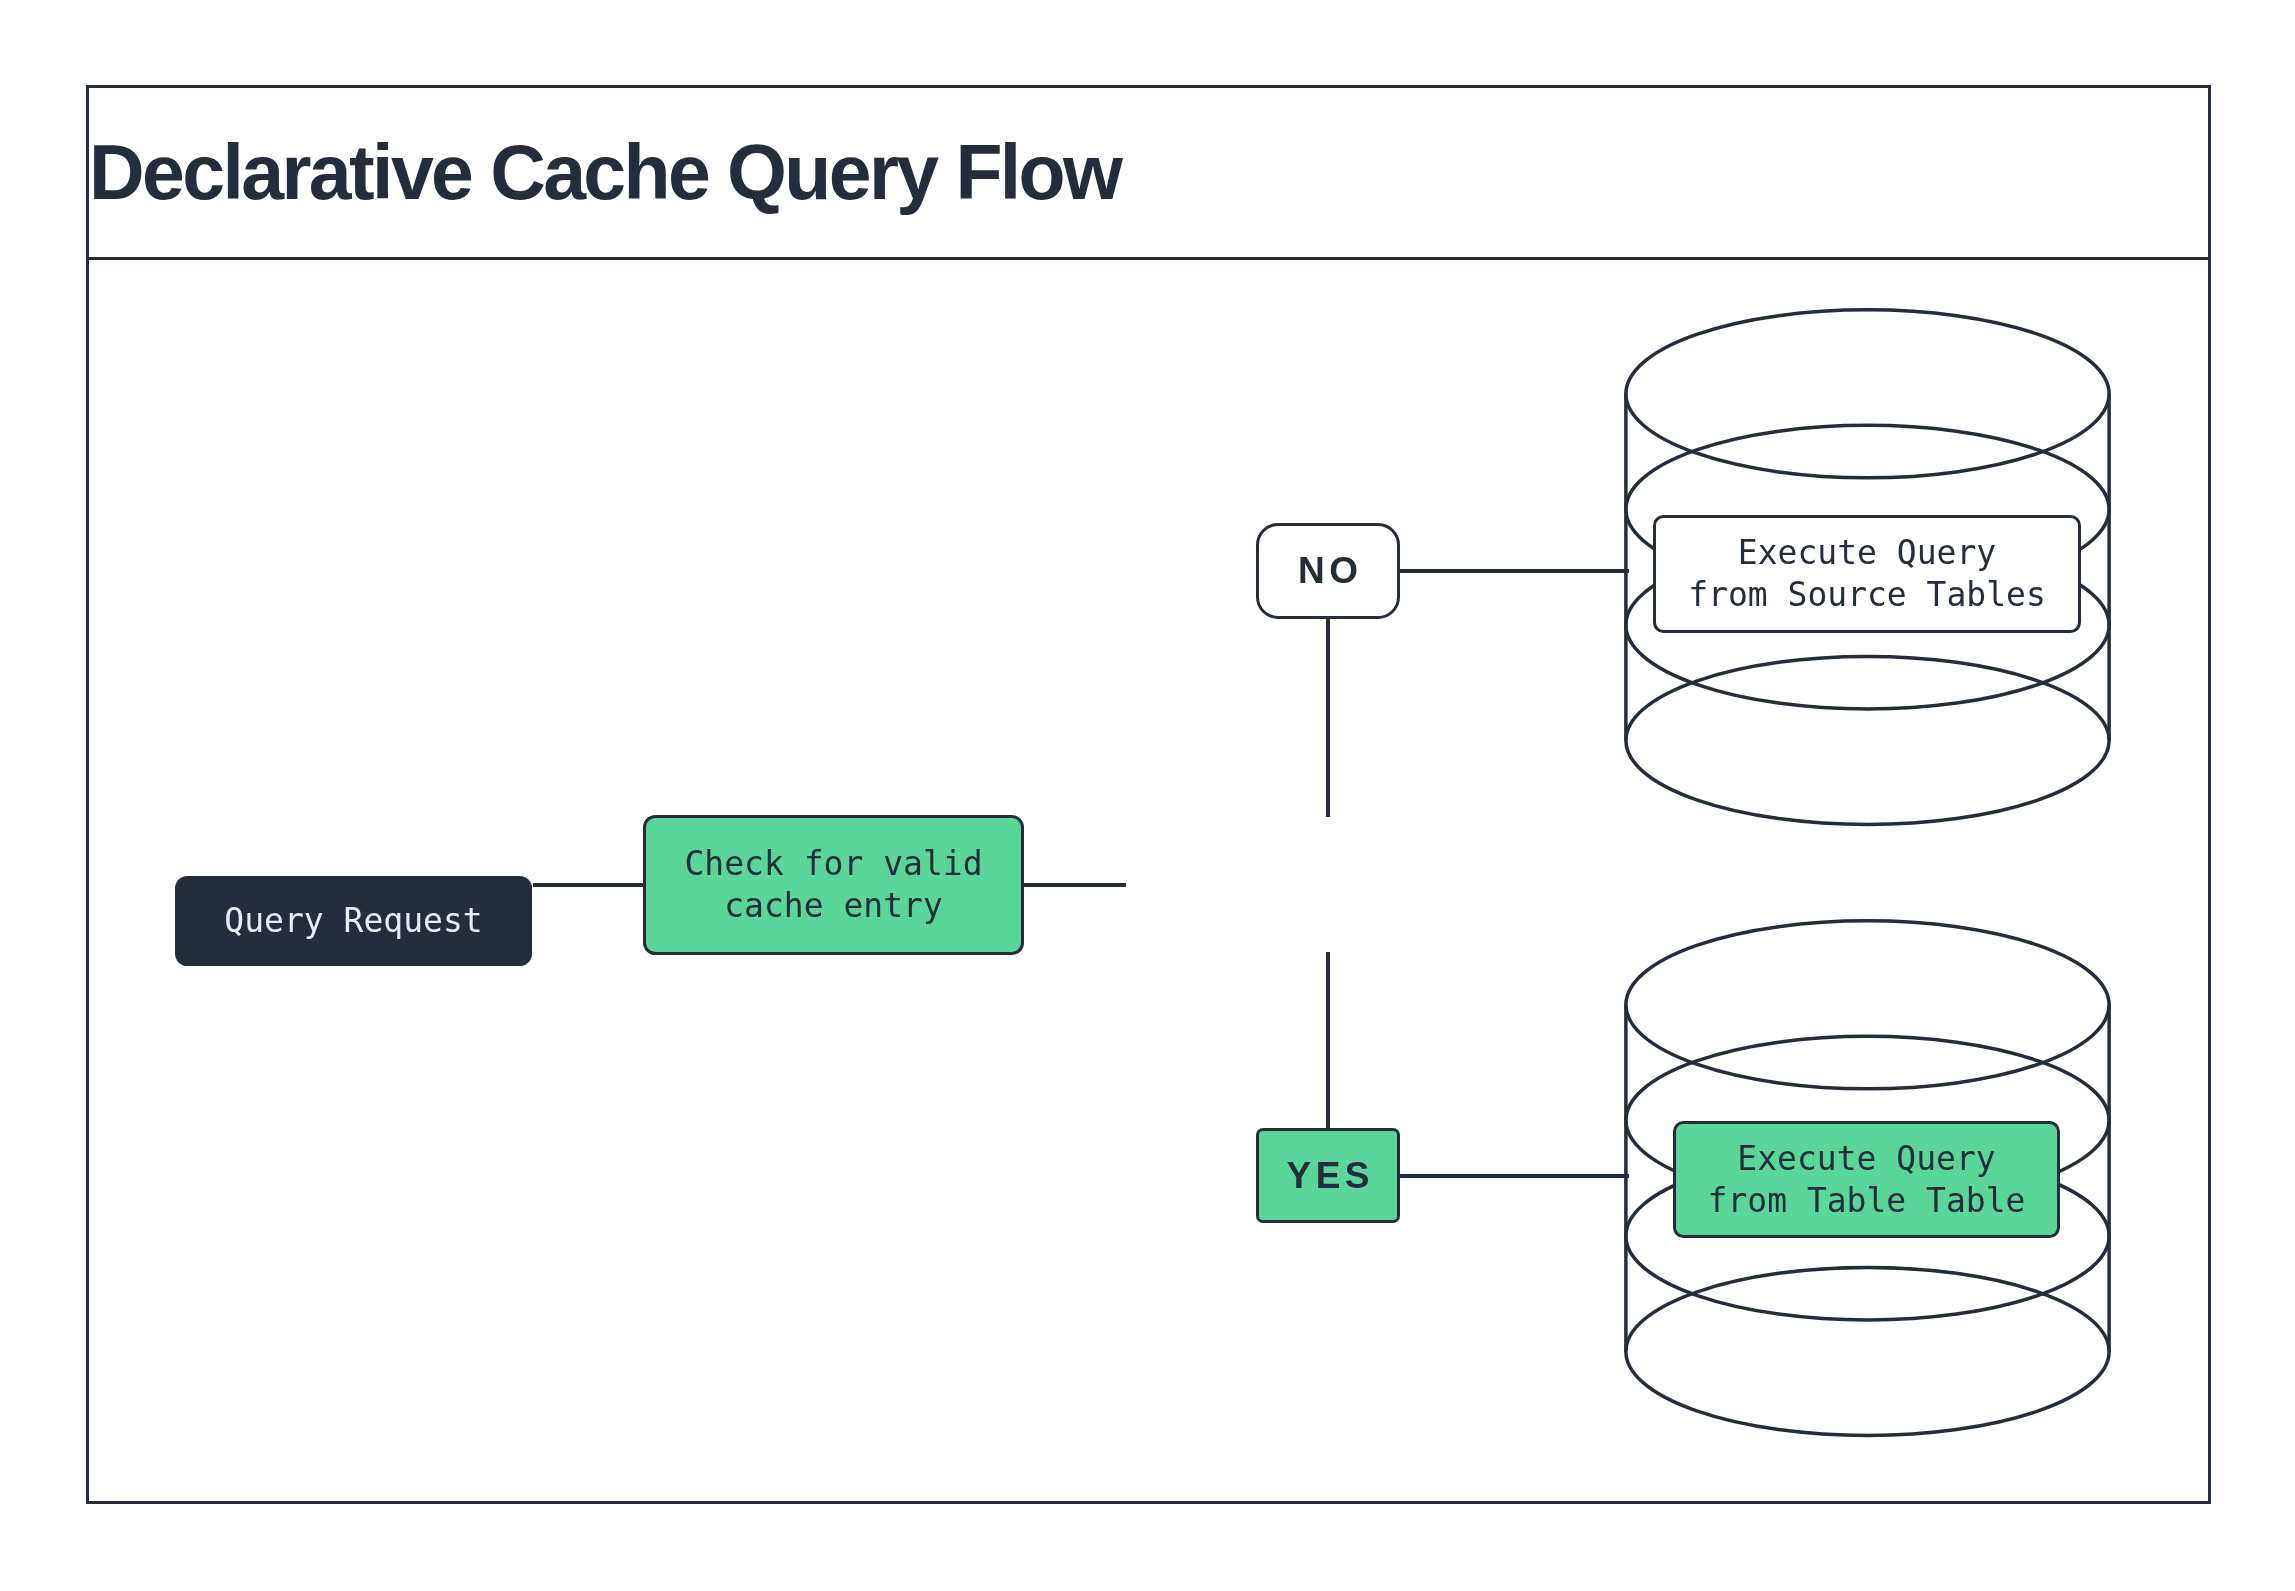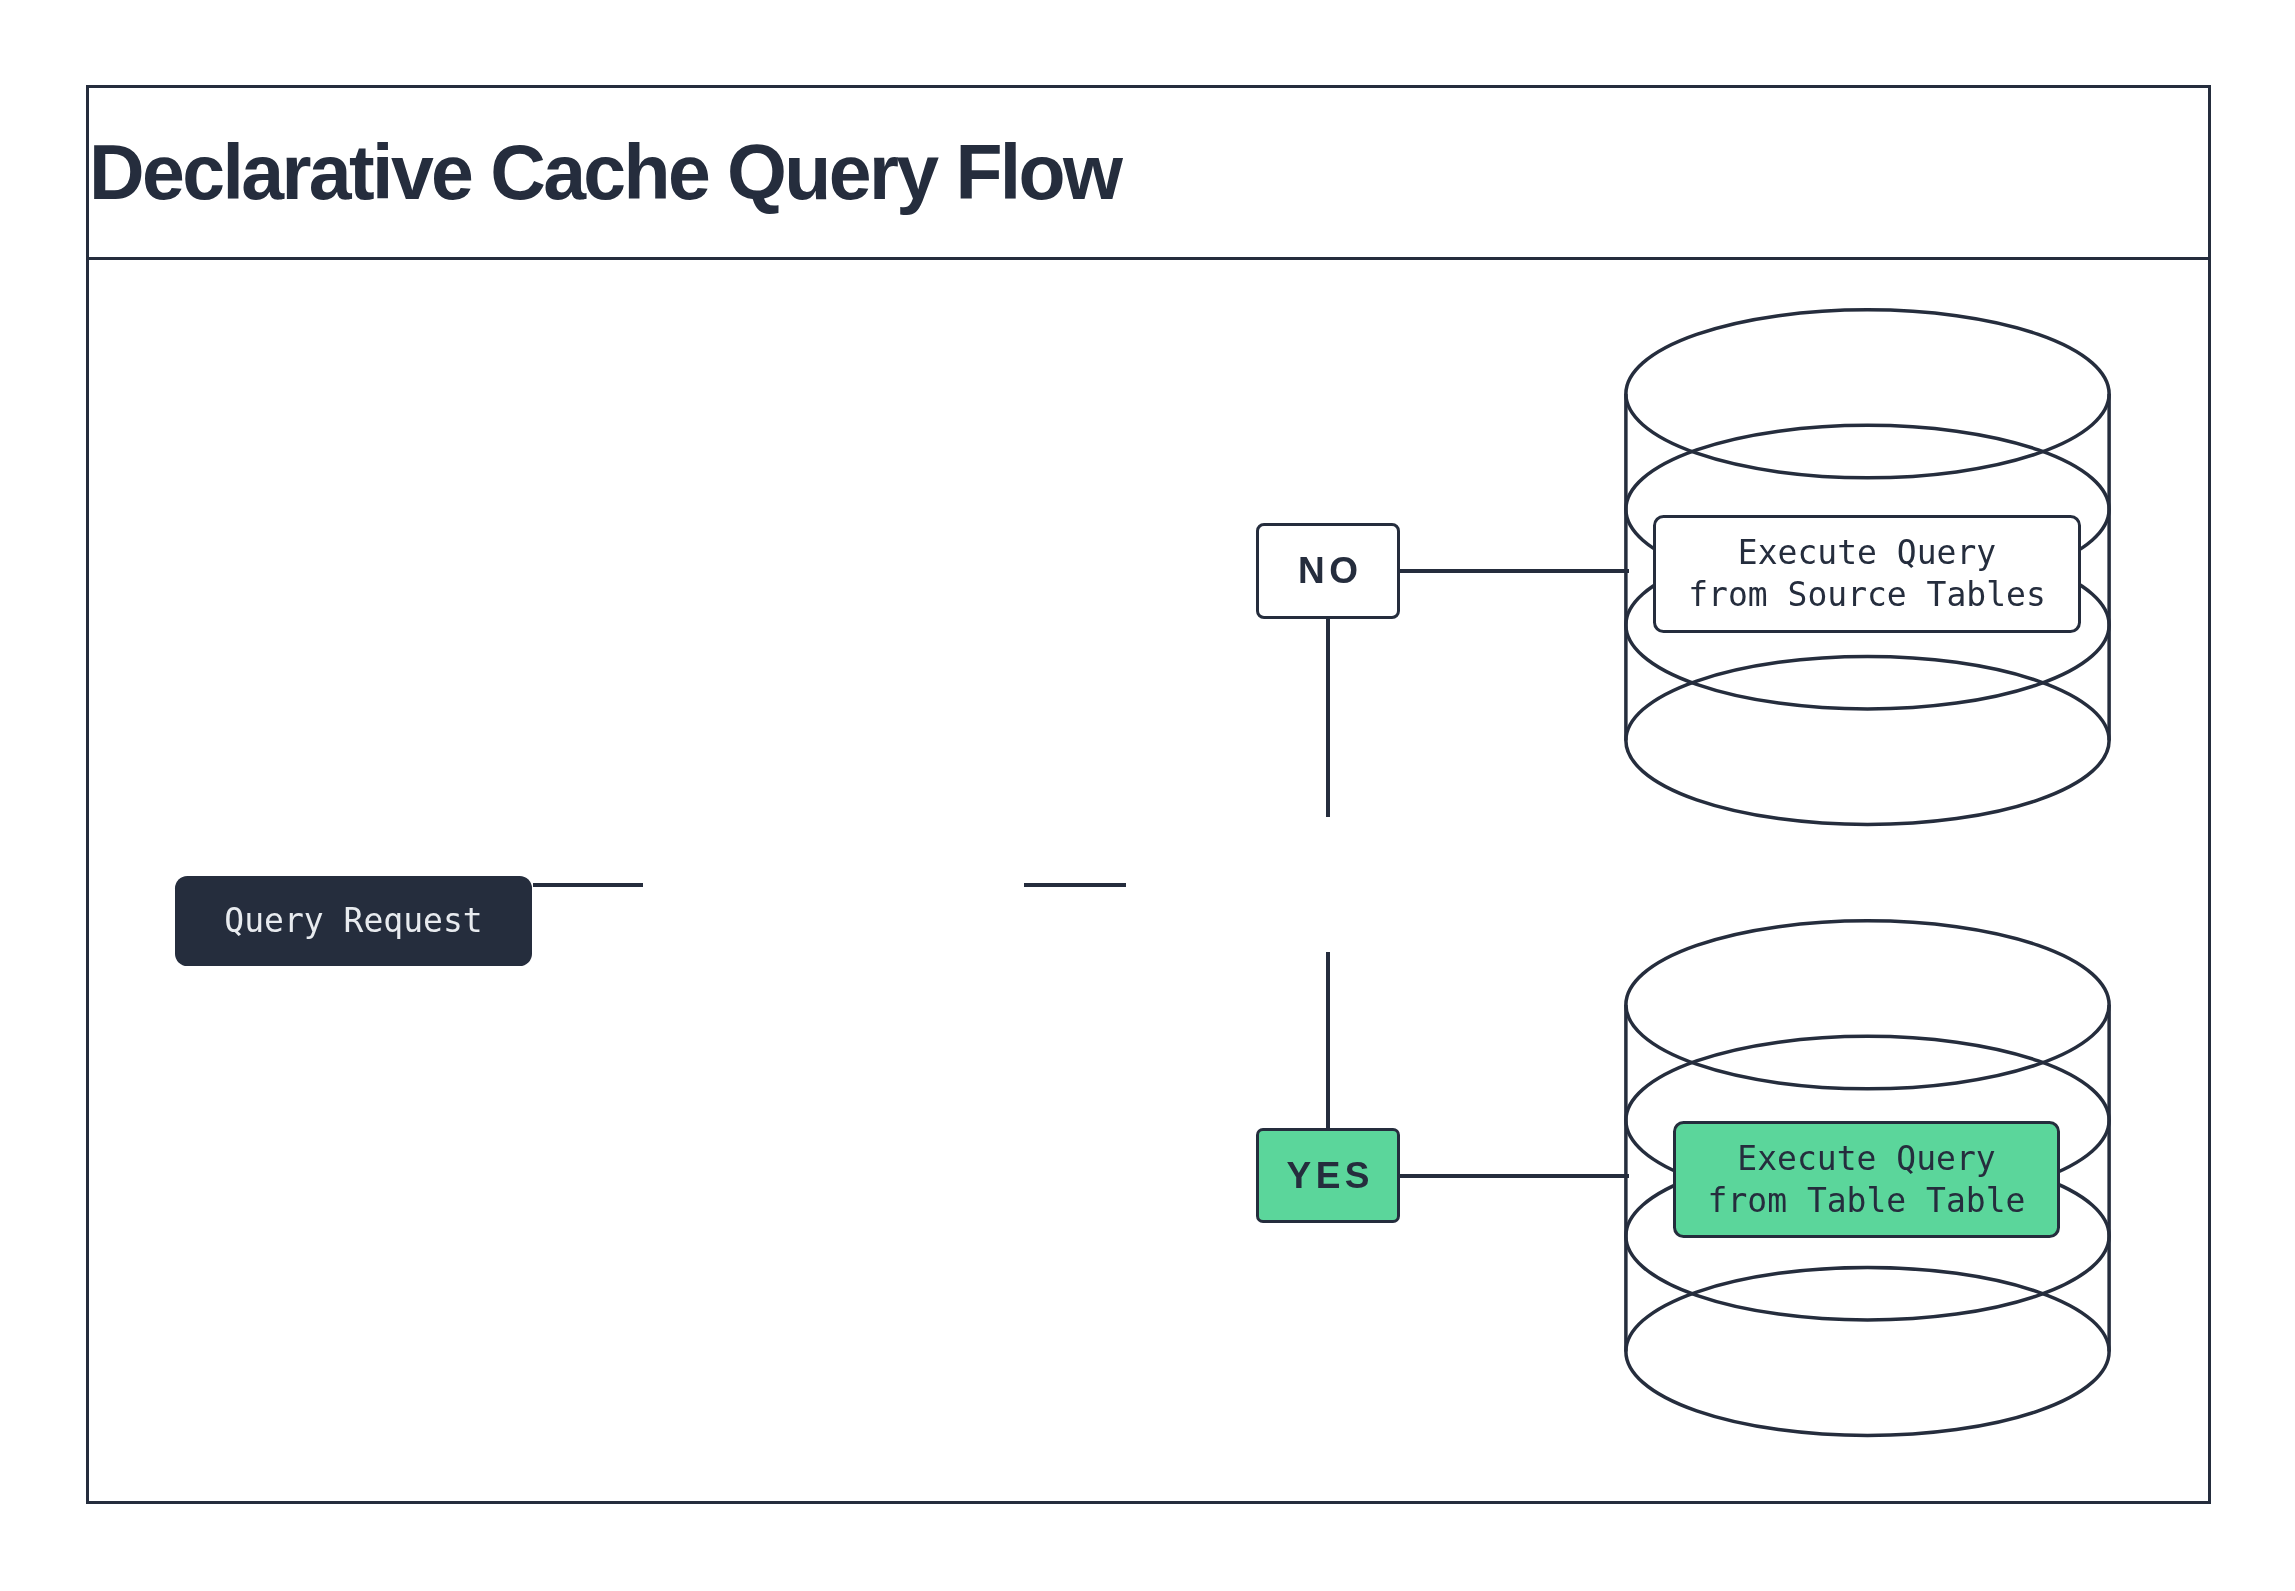--- a/index.html
+++ b/index.html
@@ -16,21 +16,21 @@
 
   .node { position:absolute; box-sizing:border-box; display:flex; flex-direction:column;
           align-items:center; justify-content:center; text-align:center;
           font-family:"DejaVu Sans Mono", "Liberation Mono", monospace;
           font-size:33px; line-height:42px; border-radius:12.3px; }
   .node.dark    { background:var(--ink); color:var(--light); }
   .node.green   { background:var(--green); border:3.5px solid var(--ink); color:var(--ink); }
   .node.outline { background:var(--bg); border:3.5px solid var(--ink); color:var(--ink); }
 
   .tag { font-family:"Liberation Sans", sans-serif; font-weight:bold; font-size:37px;
-         letter-spacing:4.4px; padding-left:4.4px; border-radius:8px; }
+         letter-spacing:4.4px; padding-left:4.4px; border-radius:22px; }
 
   .line { position:absolute; background:var(--ink); }
 
   .cyl { position:absolute; }
   .cyl ellipse, .cyl line { stroke:var(--ink); stroke-width:4; fill:none; }
 </style>
 </head>
 <body>
 
 <div id="canvas">
@@ -63,20 +63,24 @@
     <ellipse cx="280" cy="494" rx="276" ry="96"></ellipse>
     <ellipse cx="280" cy="362" rx="276" ry="96"></ellipse>
     <ellipse cx="280" cy="230" rx="276" ry="96"></ellipse>
     <ellipse cx="280" cy="98" rx="276" ry="96"></ellipse>
   </svg>
 
   <div class="node dark" style="left:175px; top:876px; width:357px; height:90px;">
     <span>Query Request</span>
   </div>
 
+  <div class="node green" style="left:643px; top:815px; width:381px; height:140px;">
+    <span>Check for valid</span>
+    <span>cache entry</span>
+  </div>
 
 
   <div class="node outline tag" style="left:1256px; top:523px; width:144px; height:96px;">
     <span>NO</span>
   </div>
 
   <div class="node green tag" style="left:1256px; top:1128px; width:144px; height:95px; border-radius:7px;">
     <span>YES</span>
   </div>
 

